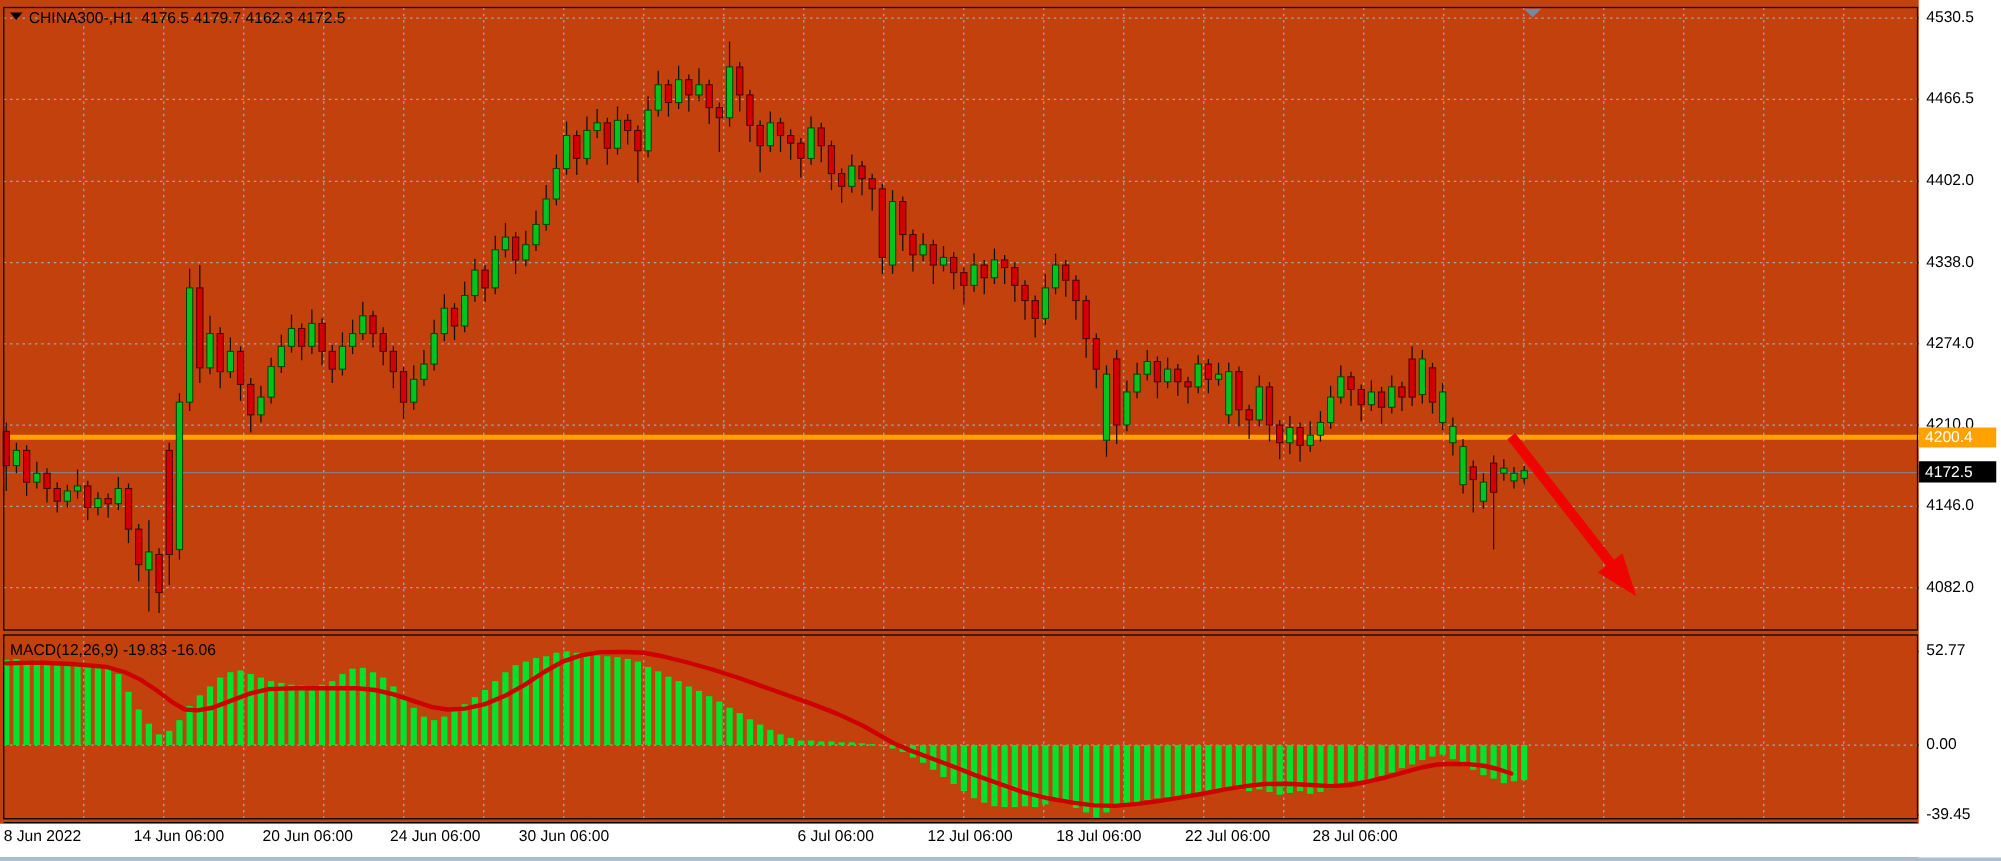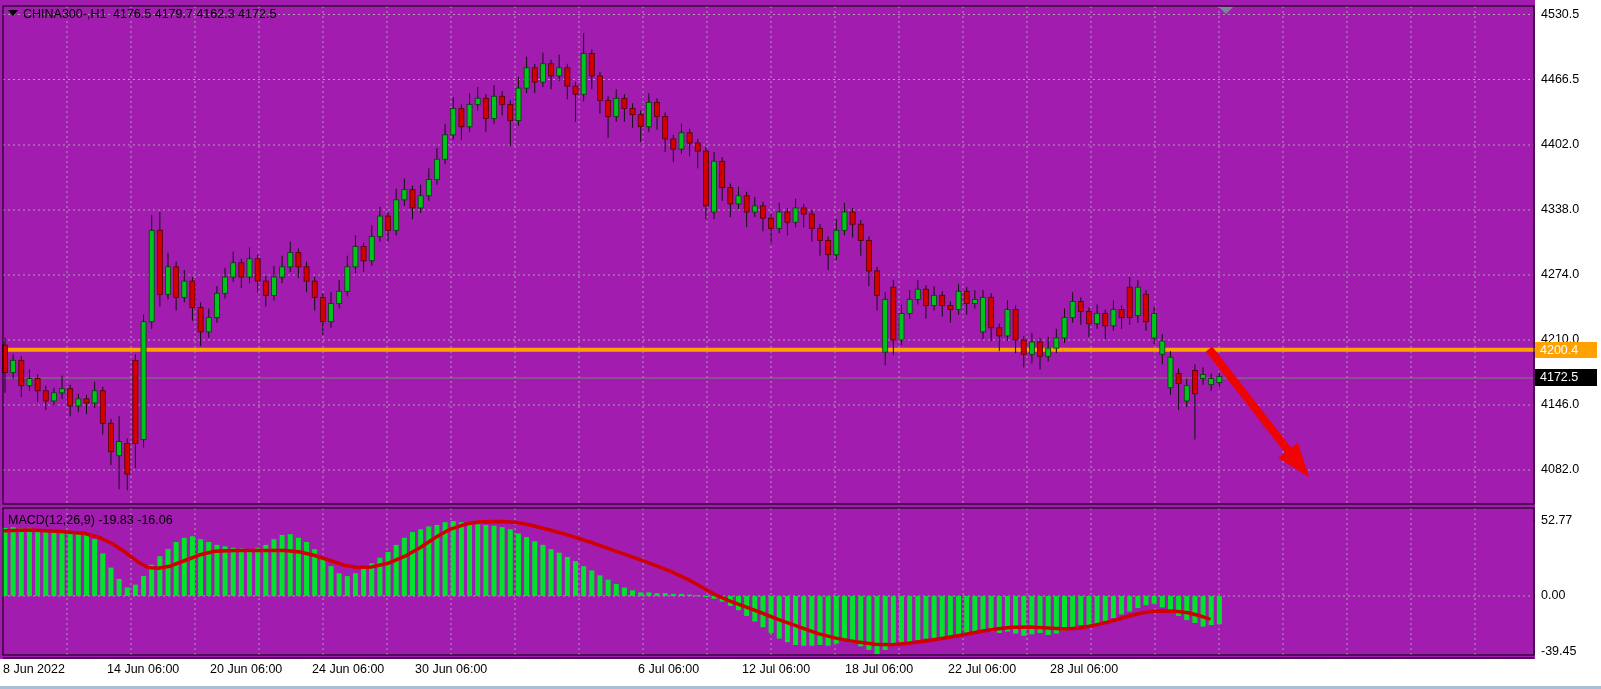--- a/index.html
+++ b/index.html
@@ -1,16 +1,16 @@
 <!DOCTYPE html>
 <html><head>
 <meta charset="utf-8">
 <style>
   html,body{margin:0;padding:0;background:#fff;}
-  .screen{position:relative;width:1601px;height:689px;background:#a21caf;overflow:hidden;
+  .screen{position:relative;width:1601px;height:689px;background:#c2410c;overflow:hidden;
           font-family:"Liberation Sans", sans-serif;}
   svg text{font-family:"Liberation Sans", sans-serif;fill:#000;}
   .axis-label{font-size:12.5px;}
   .title-text{font-size:12.5px;}
   .macd-label{font-size:12.5px;}
   .badge-text{font-size:12.5px;fill:#ffffff;}
   .time-label{font-size:12.5px;}
 </style>
 </head>
 <body>

